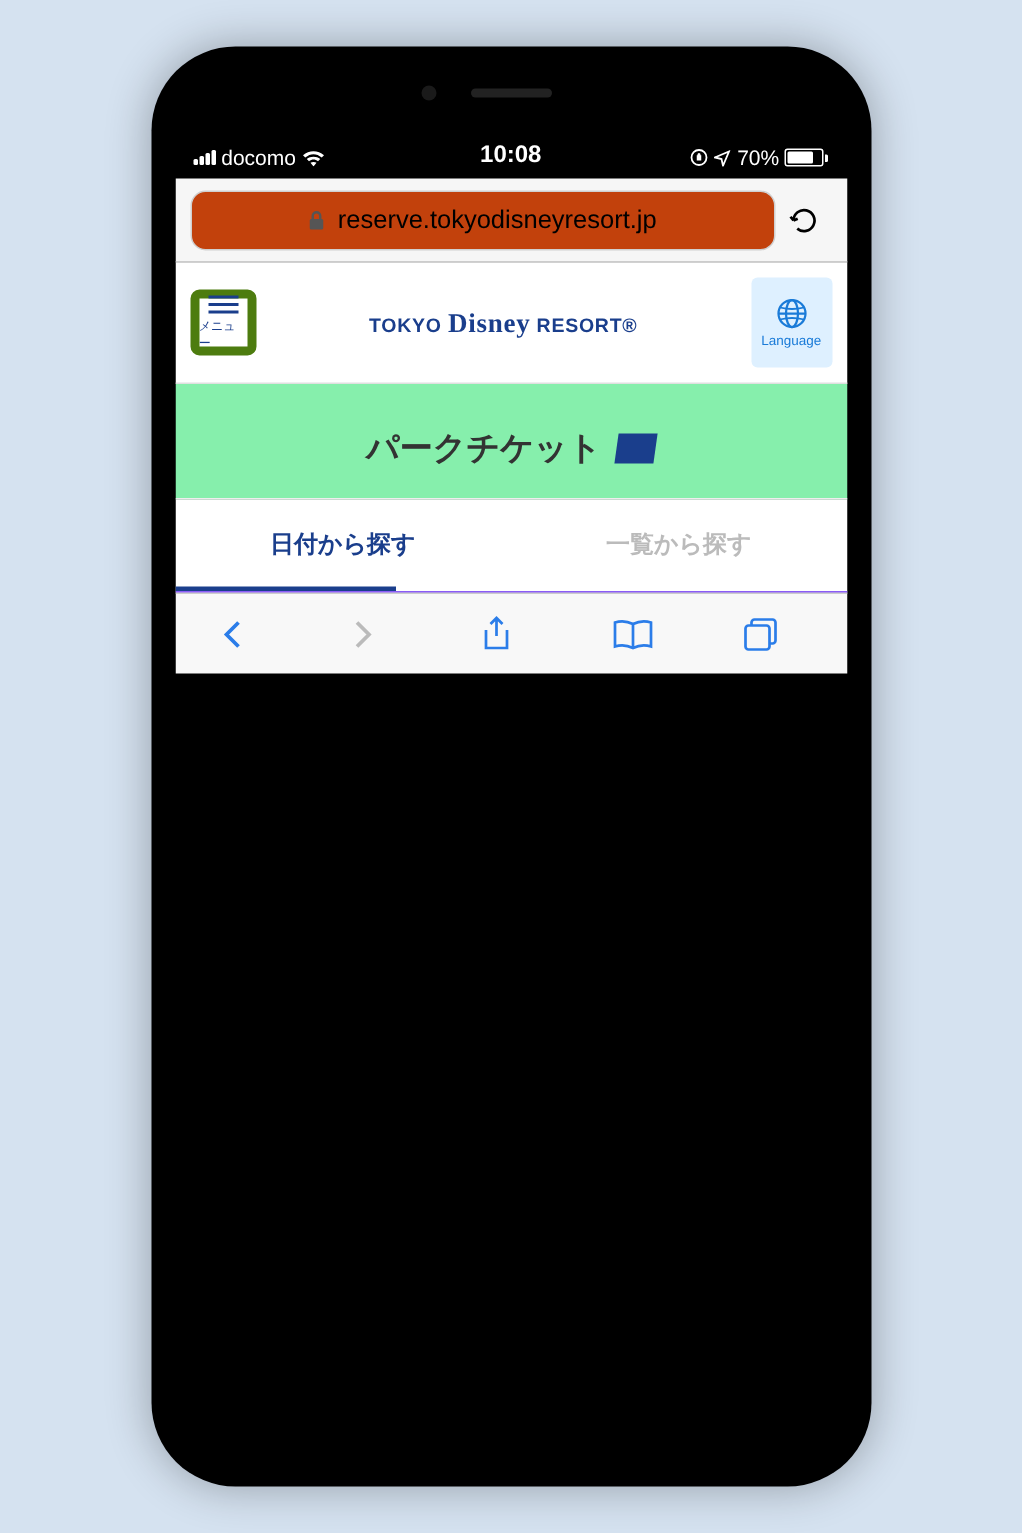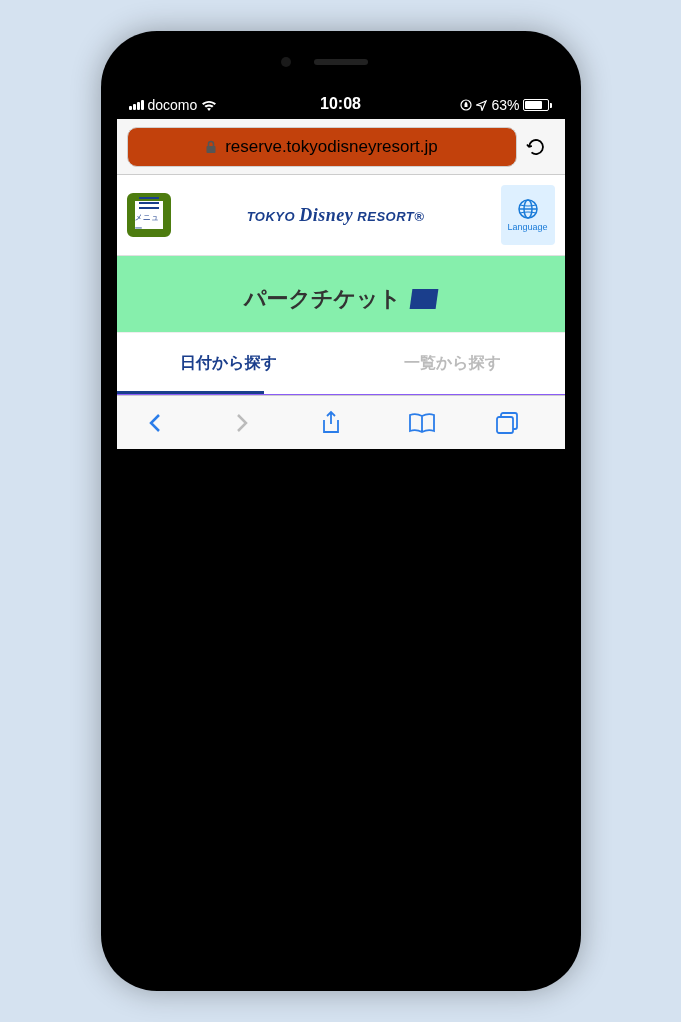--- a/index.html
+++ b/index.html
@@ -20,25 +20,25 @@
 .battery { display:inline-flex; align-items:center; }
 .battery-body { width:26px; height:12px; border:1px solid #fff; border-radius:2px; position:relative; }
 .battery-fill { position:absolute; left:1px; top:1px; bottom:1px; background:#fff; border-radius:1px; }
 .battery-tip { width:2px; height:5px; background:#fff; margin-left:1px; border-radius:0 1px 1px 0; }
 
 .address-bar { background: #f6f6f6; height: 56px; display:flex; align-items:center; padding: 0 10px; gap:8px; border-bottom:1px solid #ccc; }
 .url-field { flex:1; background:#c2410c; border:1px solid #d0d0d0; border-radius:10px; height:40px; display:flex; align-items:center; justify-content:center; gap:8px; font-size:17px; color:#000; }
 .refresh-btn { width:30px; text-align:center; color:#000; }
 
 .app-header { background:#fff; display:flex; align-items:center; padding:10px; border-bottom:1px solid #e0e0e0; }
-.menu-btn { width:44px; height:44px; border:8px solid #4d7c0f; border-radius:6px; display:flex; flex-direction:column; align-items:center; justify-content:center; gap:1px; color:#1a3e8c; }
+.menu-btn { width:44px; height:44px; border:6px solid #4d7c0f; border-radius:6px; display:flex; flex-direction:column; align-items:center; justify-content:center; gap:1px; color:#1a3e8c; }
 .menu-lines { display:flex; flex-direction:column; gap:3px; }
 .menu-lines span { width:20px; height:2px; background:#1a3e8c; }
 .menu-label { font-size:8px; color:#1a3e8c; margin-top:2px; }
-.brand { flex:1; text-align:center;font-style:italic; }
+.brand { flex:1; text-align:center; }
 .brand-top { font-size:13px; font-weight:800; color:#1a3e8c; letter-spacing:0.5px; }
 .brand-top .disney { font-family: cursive; font-size:18px; }
 .brand-sub { font-size:12px; color:#1a3e8c; font-weight:600; }
 .lang-btn { width:54px; height:60px; background:#def0ff; border-radius:4px; display:flex; flex-direction:column; align-items:center; justify-content:center; color:#1a7bd8; }
 .lang-label { font-size:9px; margin-top:2px; }
 
 .page-title { background:#86efac; text-align:center; padding:28px 0 18px; font-size:22px; font-weight:700; color:#333; border-bottom:1px solid #eee; display:flex; align-items:center; justify-content:center; gap:10px; }
 .ticket-icon { width:26px; height:20px; background:#1a3e8c; position:relative; transform:skewX(-8deg); }
 
 .tabs { background:#fff; display:flex; border-bottom:1px solid #8b5cf6; position:relative; }
@@ -85,21 +85,21 @@
       </div>
       <div class="status-center">10:08</div>
       <div class="status-right">
         <svg width="12" height="12" viewBox="0 0 12 12">
             <circle cx="6" cy="6" r="5" fill="none" stroke="#fff" stroke-width="1.2"></circle>
             <path d="M5 4.5 V4 a1 1 0 0 1 2 0 V4.5 H7.5 V8 H4.5 V4.5 Z" fill="#fff"></path>
           </svg>
         <svg width="11" height="11" viewBox="0 0 11 11">
             <path fill="none" stroke="#fff" stroke-width="1.2" d="M0.5 5 L10 1 L6 10.5 L5 6 Z"></path>
           </svg>
-        <span>63%</span>
+        <span>70%</span>
         <span class="battery">
           <span class="battery-body">
               <span class="battery-fill" id="batt-fill" style="width: 16.8px;"></span>
             </span>
           <span class="battery-tip"></span>
         </span>
       </div>
     </div>
 
     <div class="address-bar">

